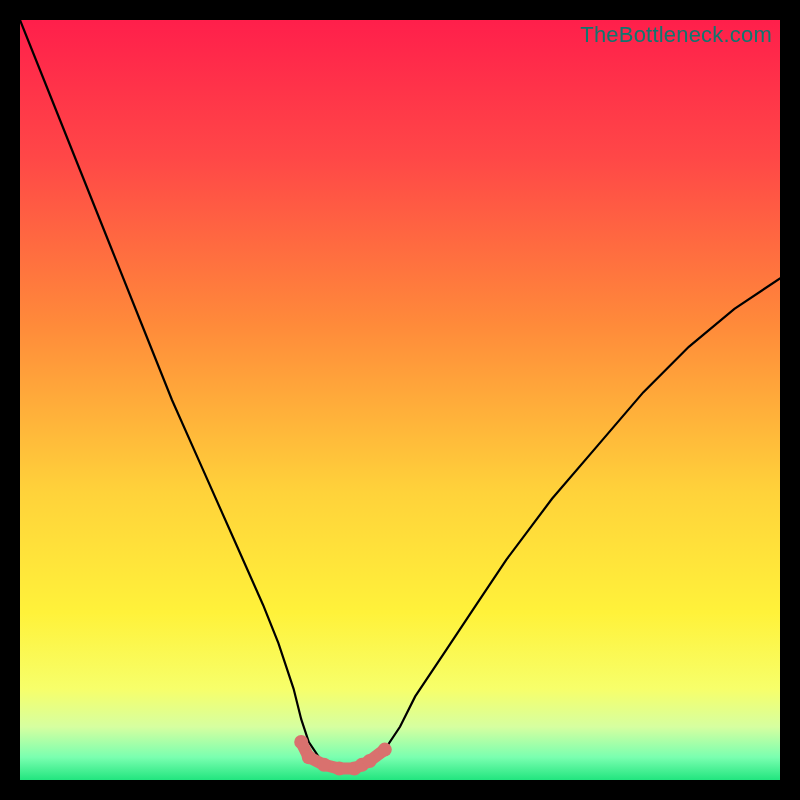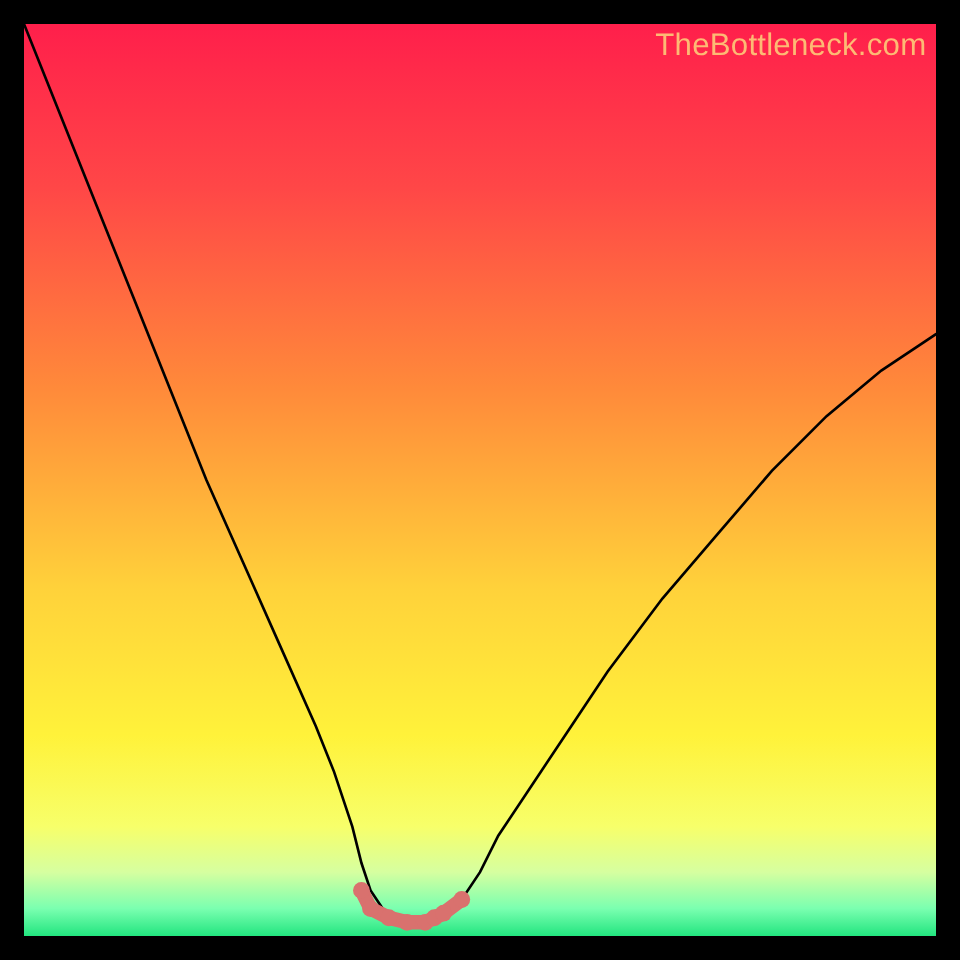--- a/index.html
+++ b/index.html
@@ -23,22 +23,22 @@
     position: absolute;
     left: 0;
     top: 0;
     width: 760px;
     height: 760px;
   }
   .watermark {
     position: absolute;
     top: 2px;
     right: 8px;
-    color: #fdba74;
-    font-size: 26px;
+    color: #0f766e;
+    font-size: 22px;
     letter-spacing: 0.2px;
     user-select: none;
   }
 </style>
 </head>
 <body>
 
 <div class="frame">
   <svg class="plot" viewBox="0 0 760 760">
     <defs>

